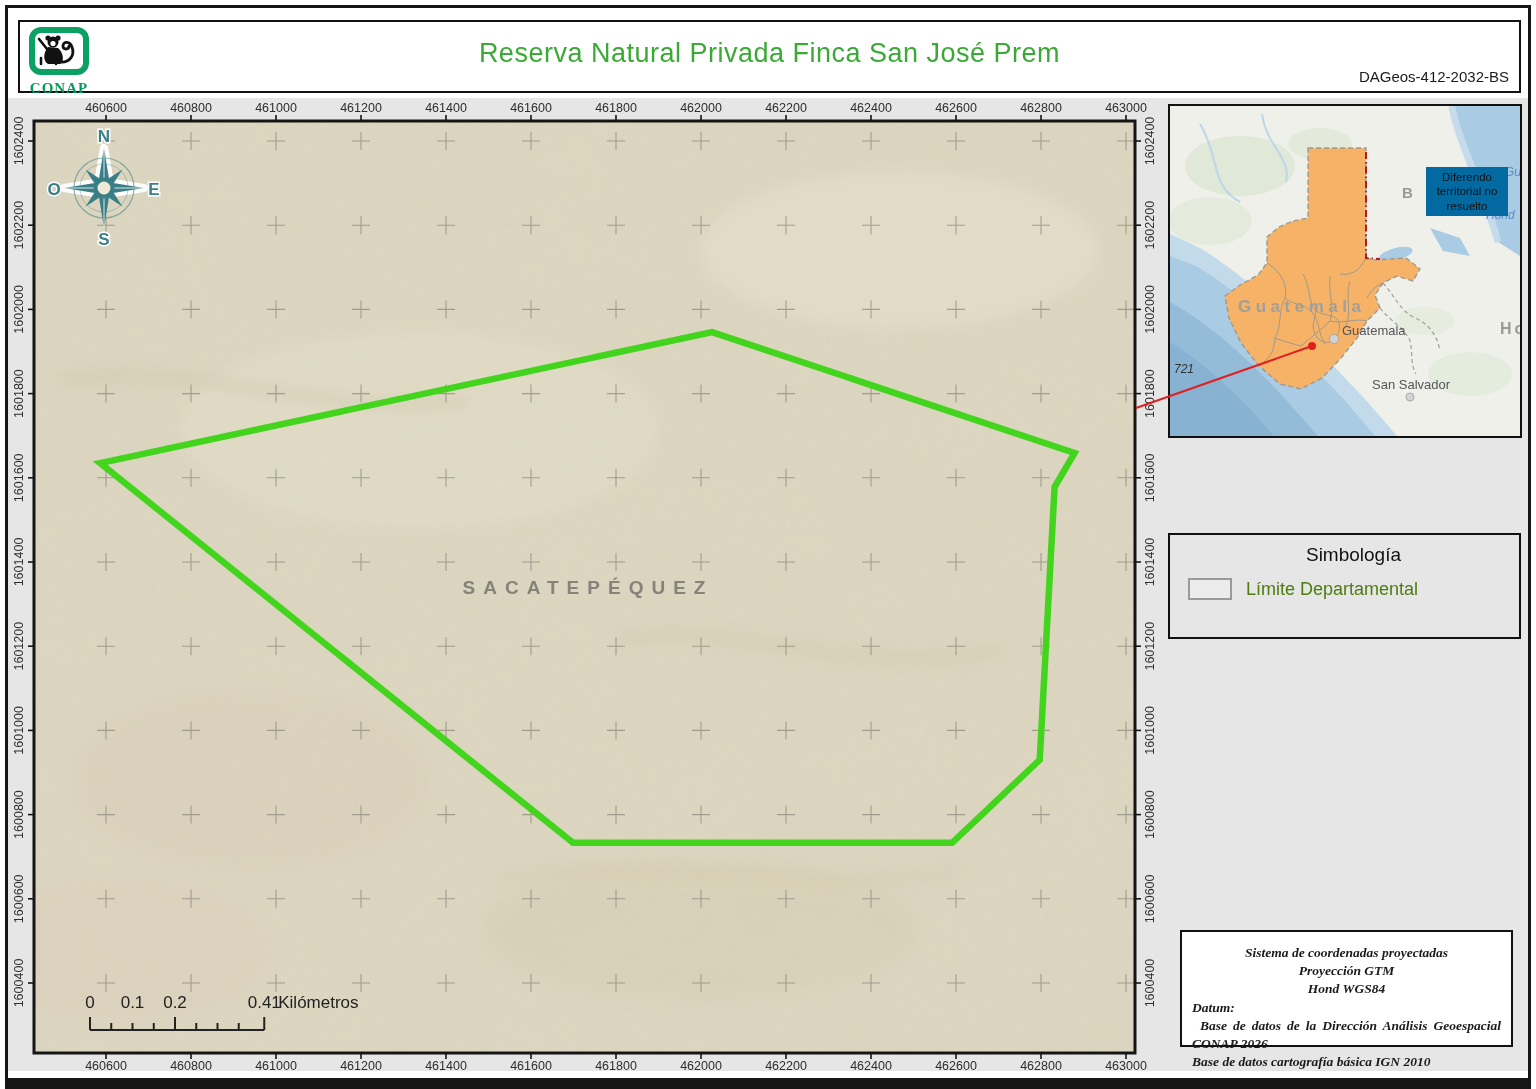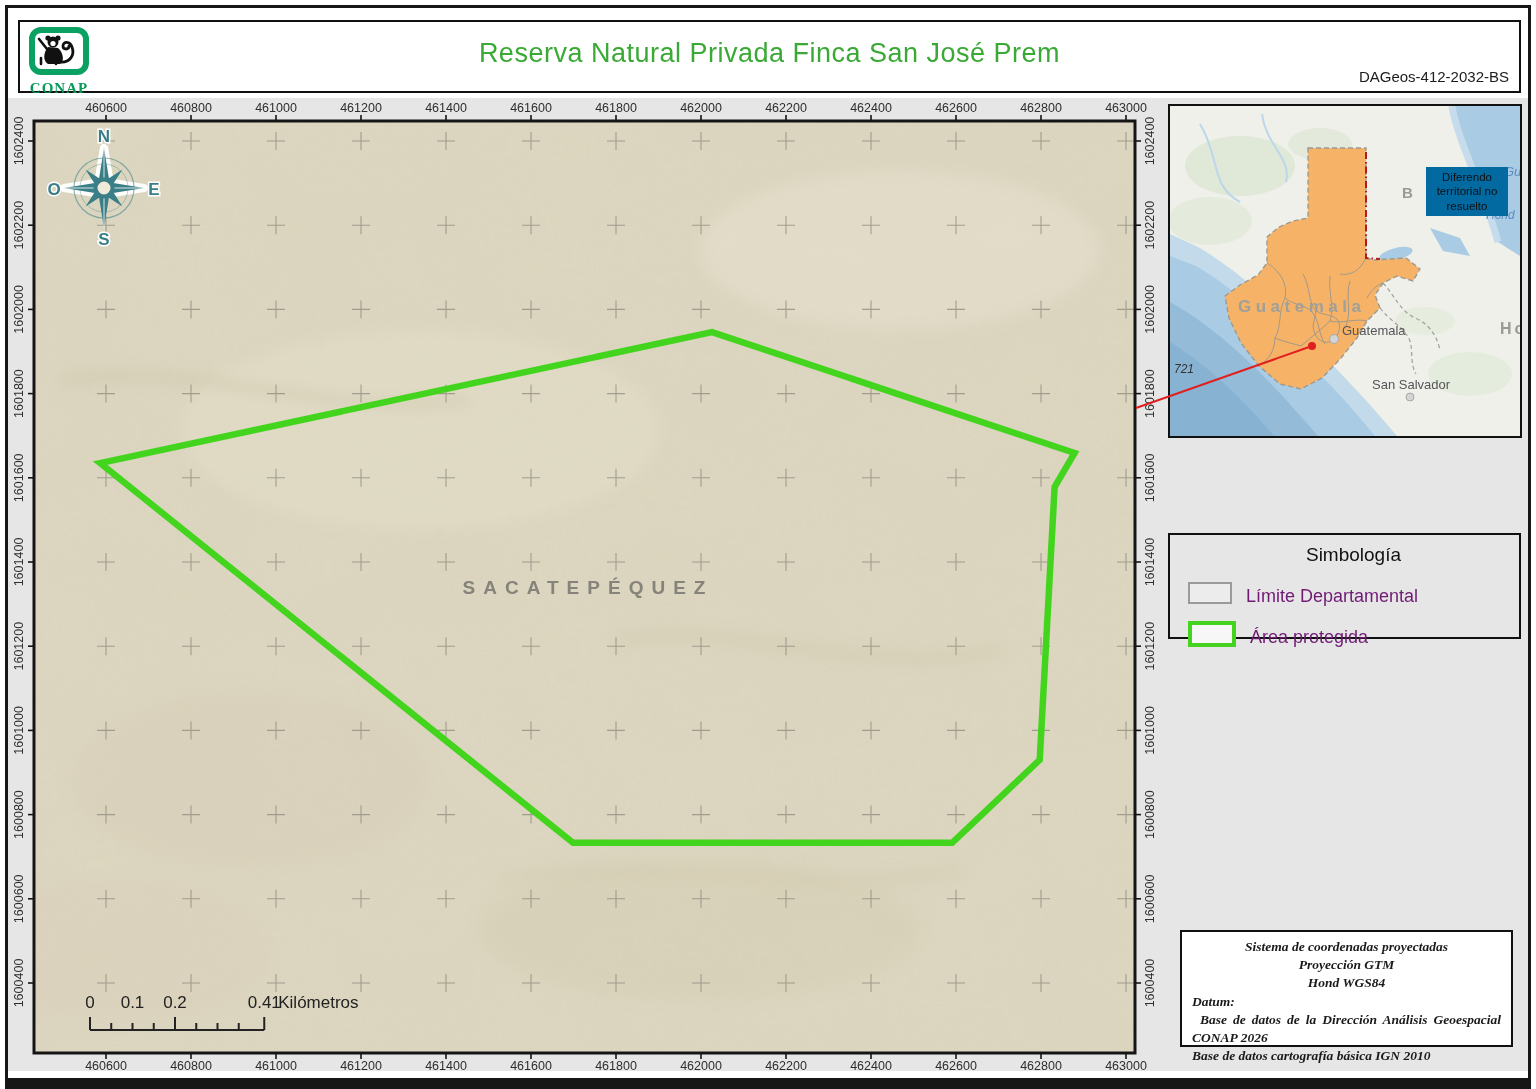--- a/index.html
+++ b/index.html
@@ -24,30 +24,30 @@
   .inset{position:absolute;left:1168px;top:104px;width:354px;height:334px;border:2px solid #111;
          box-sizing:border-box;background:#eef0e9;overflow:hidden;z-index:2;}
   .note-box{position:absolute;left:256px;top:61px;width:80px;background:#0369a1;color:#111;
             font-size:11.5px;line-height:1.25;text-align:center;padding:3px 1px;z-index:3;}
 
   
   .legend{position:absolute;left:1168px;top:533px;width:353px;height:106px;background:#e6e6e6;
           border:2px solid #111;box-sizing:border-box;z-index:4;padding:9px 0 0 18px;}
   .legend-title{font-size:19px;color:#111;text-align:center;}
   .legend-row{display:flex;align-items:center;margin-top:12px;}
-  .legend-label{font-size:18px;color:#701a75;margin-left:14px;margin-top:8px;}
+  .legend-label{font-size:18px;color:#4d7c0f;margin-left:14px;}
   .sw{width:40px;height:18px;box-sizing:content-box;}
   .sw-dept{border:2px solid #9a9a9a;background:#ececec;}
   .sw-prot{border:4px solid #45d31f;background:#f7f7f7;}
 
   
   .credits{position:absolute;left:1180px;top:930px;width:333px;height:117px;background:#fff;
            border:2px solid #111;box-sizing:border-box;z-index:4;
            font-family:"Liberation Serif",serif;font-style:italic;font-weight:bold;
-           font-size:13.5px;color:#1a1a1a;padding:6px 10px;line-height:1.35;}
+           font-size:13.5px;color:#1a1a1a;padding:12px 10px;line-height:1.35;}
   .c-center{text-align:center;}
   .c-left{text-align:left;}
   .c-just{text-align:justify;text-align-last:justify;margin-left:8px;}
 
   svg text{font-family:"Liberation Sans",sans-serif;}
   #map-svg{position:absolute;left:0;top:0;z-index:3;pointer-events:none;}
   .axis-label{font-size:12.5px;fill:#2e2e2e;}
 </style>
 </head>
 <body>
@@ -487,24 +487,20 @@
       <circle cx="1312" cy="346" r="4" fill="#e02020"></circle>
     </g>
   </svg>
 
   <div class="legend">
     <div class="legend-title">Simbología</div>
     <div class="legend-row">
       <div class="sw sw-dept"></div>
       <div class="legend-label">Límite Departamental</div>
     </div>
-    <div class="legend-row">
-      <div class="sw sw-prot"></div>
-      <div class="legend-label">Área protegida</div>
-    </div>
   </div>
 
   <div class="credits">
     <div class="c-center">Sistema de coordenadas proyectadas</div>
     <div class="c-center">Proyección GTM</div>
     <div class="c-center">Hond WGS84</div>
     <div class="c-left">Datum:</div>
     <div class="c-just">Base de datos de la Dirección Análisis Geoespacial</div>
     <div class="c-left">CONAP 2026</div>
     <div class="c-left">Base de datos cartografía básica IGN 2010</div>

